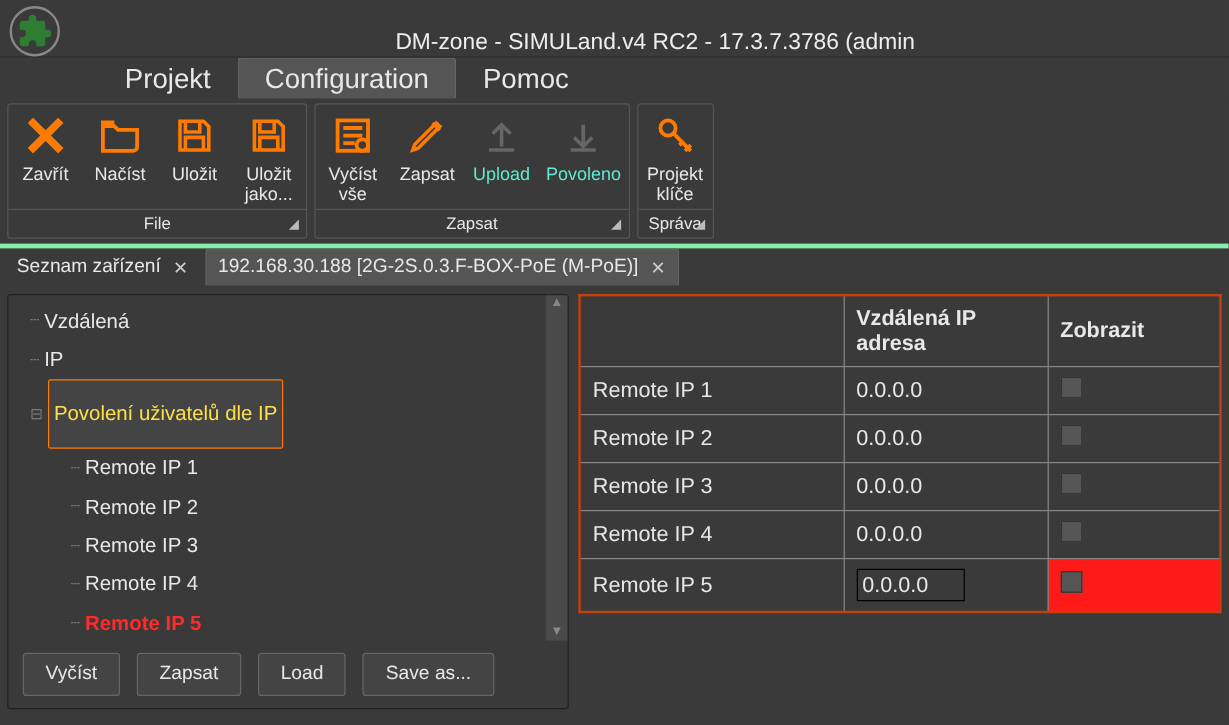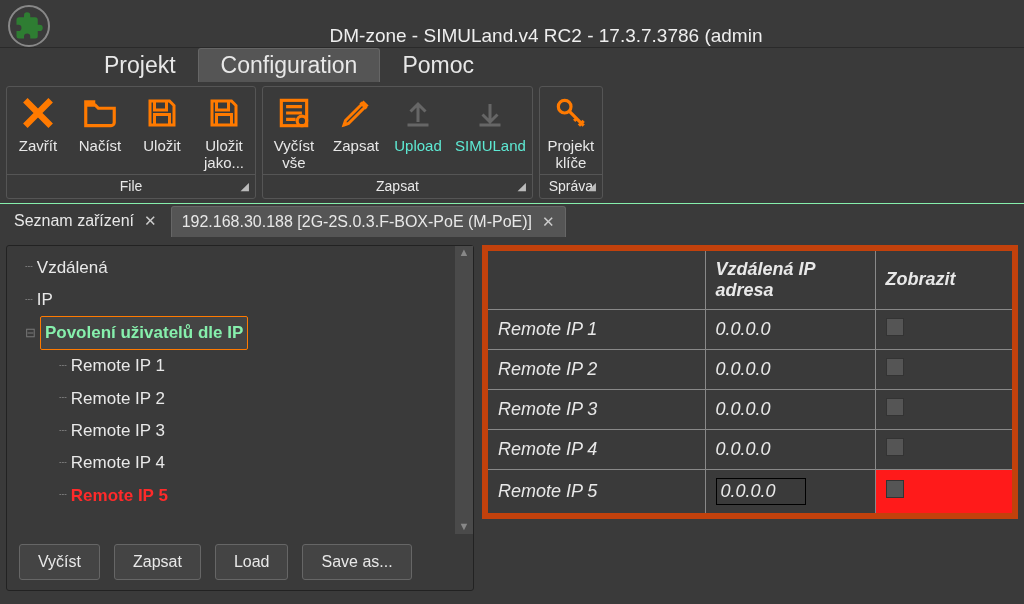--- a/index.html
+++ b/index.html
@@ -64,21 +64,21 @@
     font-size: 14px; position: relative;
   }
   .ribbon-footer .exp {
     position: absolute; right: 6px; font-size: 11px; color: #bbb;
   }
 
   
   .doctabs {
     display: flex; align-items: center; height: 36px;
     padding-left: 4px; gap: 4px; background: #3a3a3a;
-    border-top: 1px solid #86efac;
+    border-top: 4px solid #86efac;
   }
   .doctab {
     display: flex; align-items: center; gap: 10px;
     padding: 6px 10px; font-size: 16px; cursor: pointer;
     border-radius: 3px 3px 0 0;
   }
   .doctab.active { background: #555; border: 1px solid #666; border-bottom: none; }
   .doctab .x { color: #ccc; font-size: 15px; }
 
   
@@ -96,40 +96,39 @@
     overflow: hidden;
   }
   .tree-scroll {
     width: 18px; background: #4a4a4a; display:flex;flex-direction:column;align-items:center;
   }
   .tree-scroll .arrow-up, .tree-scroll .arrow-down { height:14px; color:#888; font-size:11px; }
   .tree-node { display: flex; align-items: center; padding-left: 14px; }
   .tree-node.l2 { padding-left: 48px; }
   .tree-node .branch { color:#777; font-size:13px; margin-right:4px; }
   .tree-node.selected span.t {
-    background: #444; border: 1px solid #ff7a00; color: #86efac;
-    font-weight: bold; padding: 0 4px; border-radius: 2px;
+    background: #444; border: 1px solid #ff7a00; color: #fde047;
+    font-weight: normal; padding: 12px 4px; border-radius: 2px;
   }
   .tree-node.hot span.t { color: #ff2a2a; font-weight: bold; }
 
   .left-buttons {
     display: flex; gap: 14px; padding: 10px 12px;
   }
   .btn {
     background: #444; border: 1px solid #666;
     font-size: 16px; padding: 8px 18px; border-radius: 3px;
     cursor: pointer;
   }
 
   
   .right-pane { flex: 1; }
   table.grid {
     width: 100%; border-collapse: collapse;
-    border: 6px solid #c2410c;
-    font-style: italic;
+    border: 2px solid #c2410c;
   }
   table.grid th, table.grid td {
     border: 1px solid #888; padding: 8px 10px;
     font-size: 18px; text-align: left;
   }
   table.grid th { font-weight: bold; }
   table.grid th:first-child { width: 220px; }
   table.grid th:nth-child(2) { width: 170px; }
   .cell-ip-edit {
     border: 1px solid #000; background: #3a3a3a; padding: 2px 4px; display:inline-block; min-width:90px;
@@ -231,21 +230,21 @@
             </svg>
         </span>
         <span class="lbl">Upload</span>
       </div>
       <div class="ribbon-btn disabled">
         <span class="ic">
           <svg width="36" height="36" viewBox="0 0 24 24">
               <path fill="none" stroke="#666" stroke-width="2" d="M12 6v12 M7 13l5 5 5-5 M5 20h14"></path>
             </svg>
         </span>
-        <span class="lbl">SIMULand</span>
+        <span class="lbl">Povoleno</span>
       </div>
     </div>
     <div class="ribbon-footer">
       <span>Zapsat</span>
       <span class="exp">◢</span>
     </div>
   </div>
 
   <div class="ribbon-group">
     <div class="ribbon-row">

